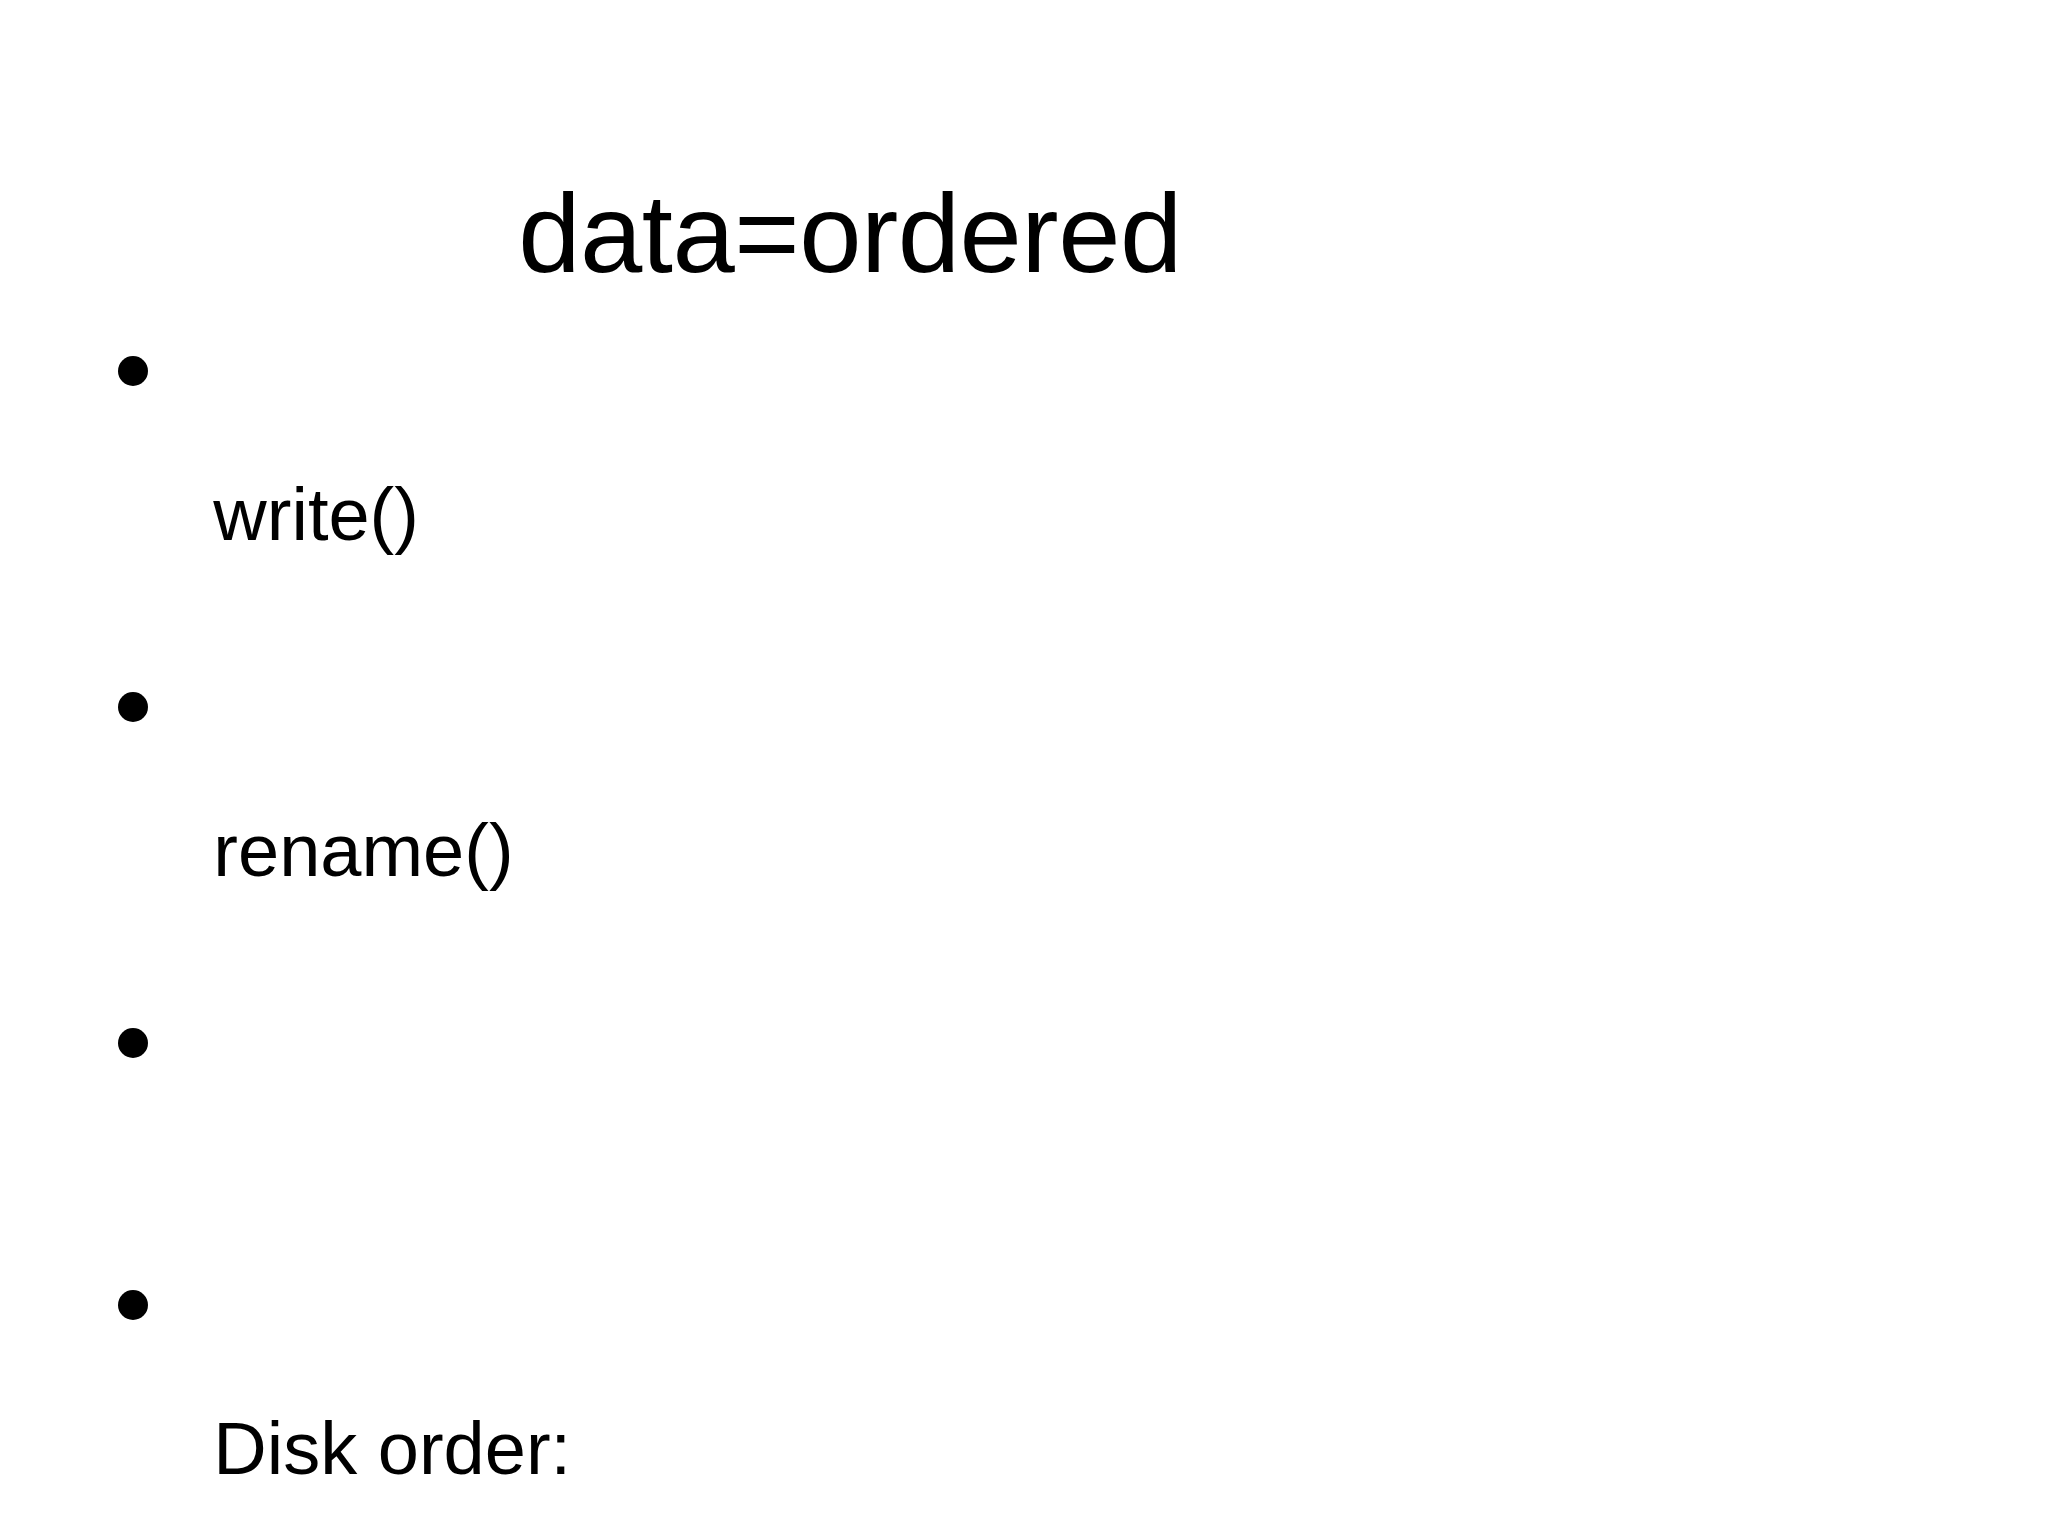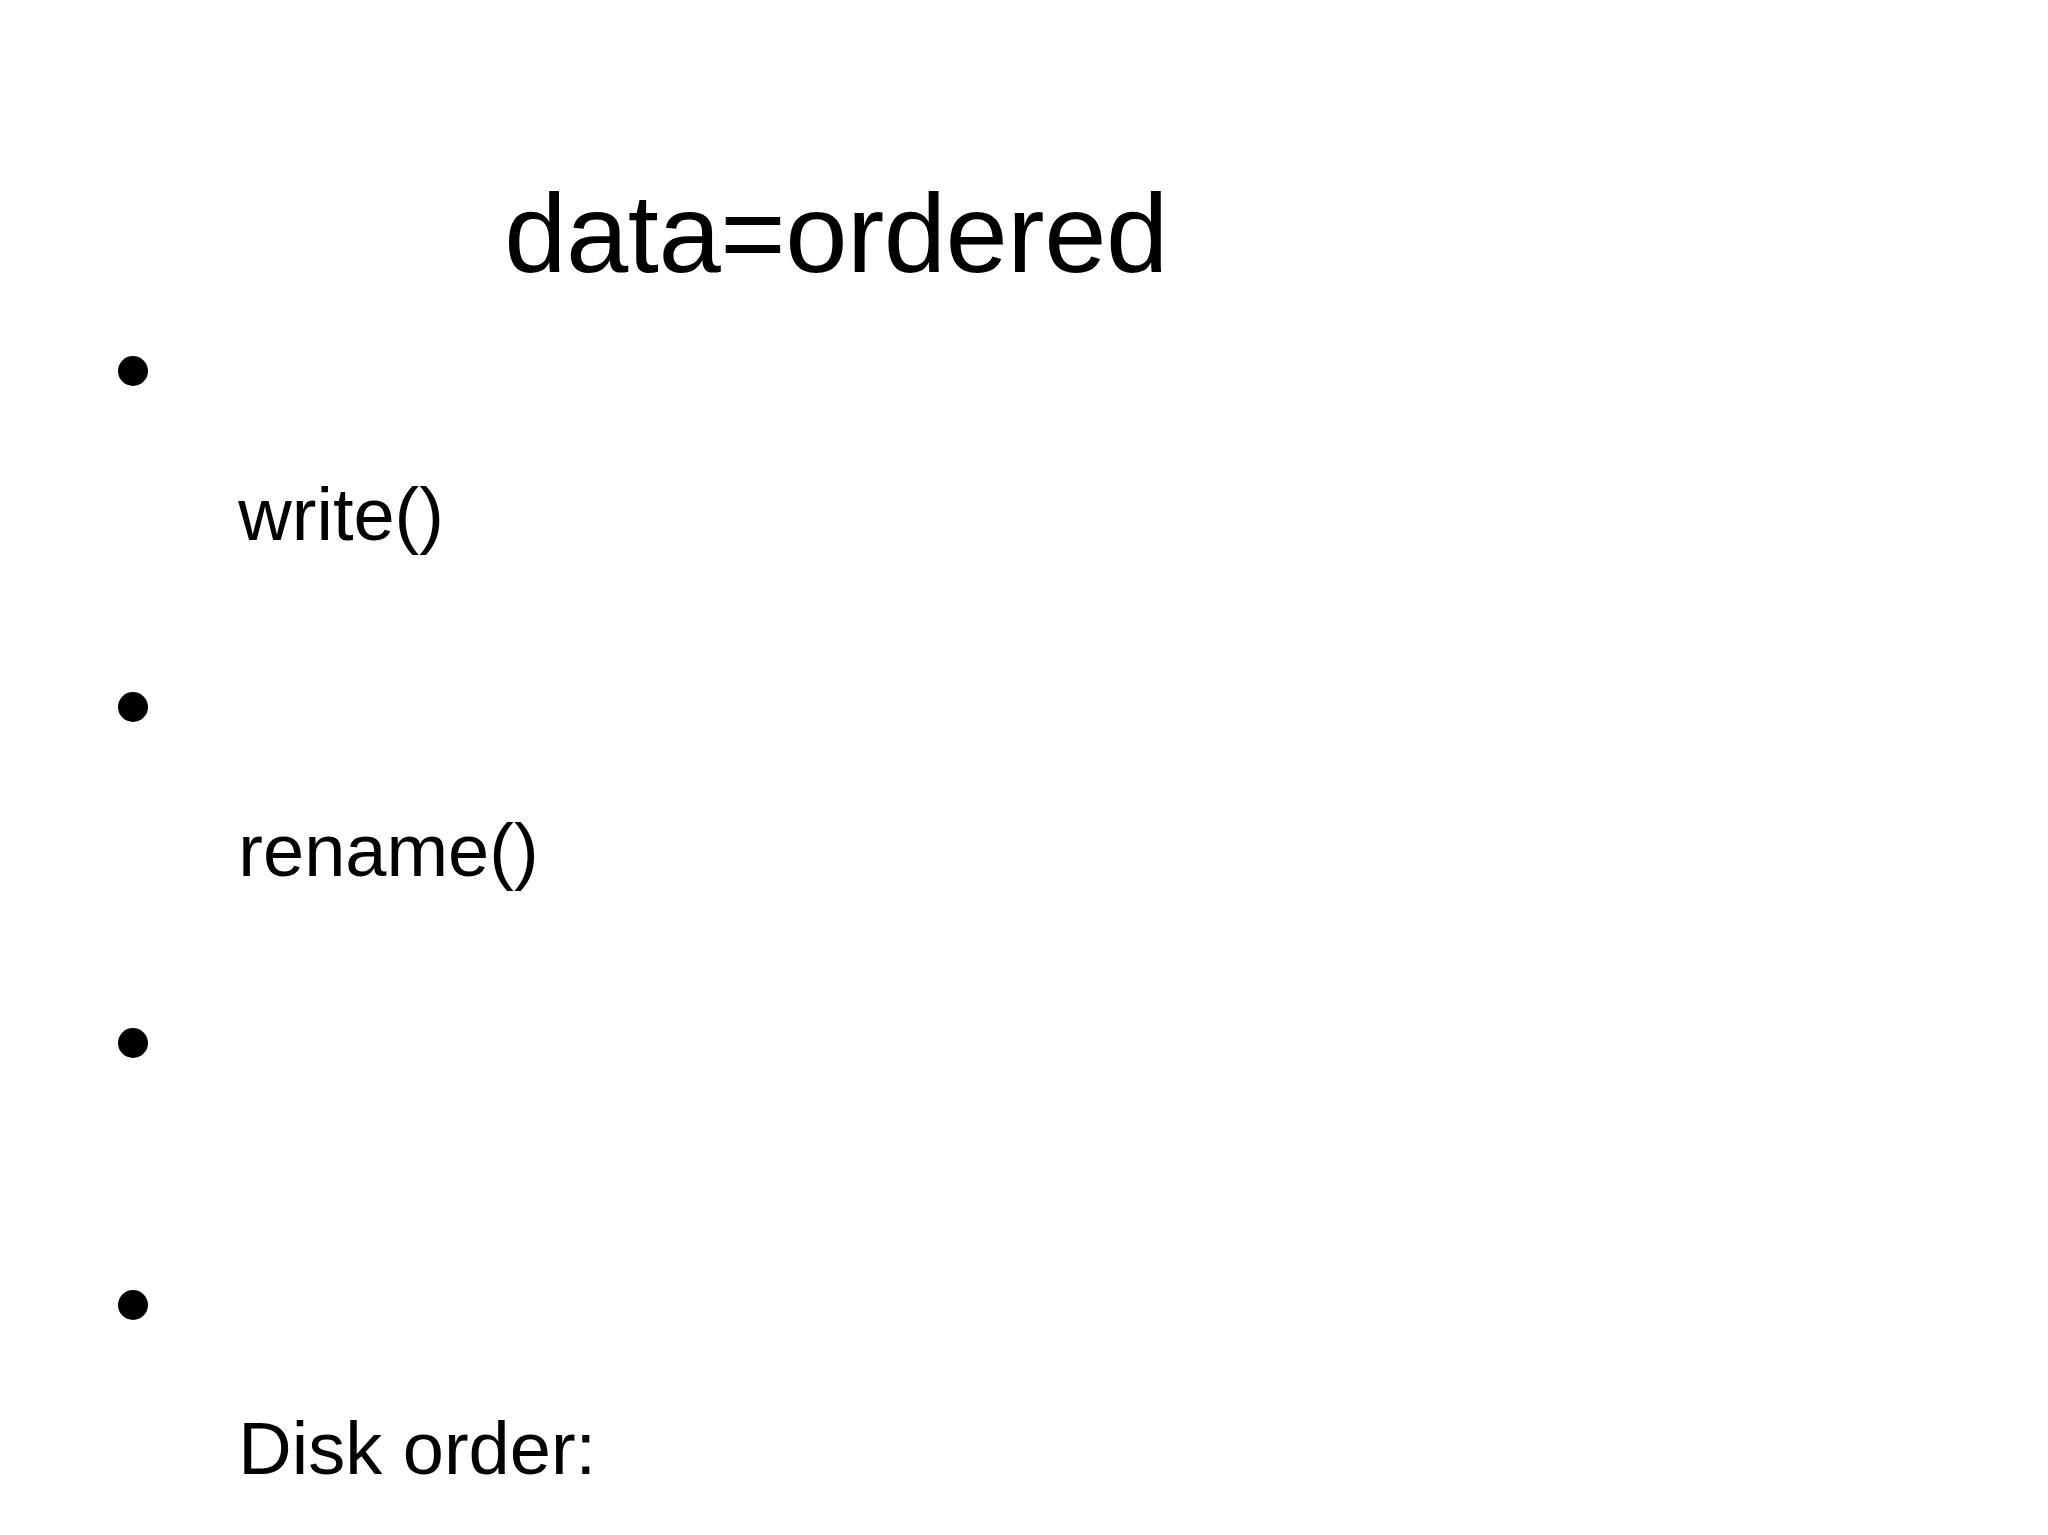--- a/index.html
+++ b/index.html
@@ -16,21 +16,21 @@
     background: #ffffff;
     overflow: hidden;
     font-family: "Liberation Sans", sans-serif;
     color: #000000;
     -webkit-font-smoothing: antialiased;
   }
 
   
   .slide-title {
     position: absolute;
-    left: 2px;
+    left: 16px;
     top: 96px;
     width: 1668px;
     text-align: center;
     font-size: 112px;
     line-height: 1.12;
     font-weight: 400;
     letter-spacing: -0.5px;
     color: #000000;
     white-space: pre;
   }
@@ -40,21 +40,21 @@
     position: absolute;
     left: 0;
     top: 330px;
     width: 2048px;
   }
 
   .bullet-l1 {
     position: relative;
     display: block;
     margin: 0 0 40px 0;
-    padding-left: 115px;
+    padding-left: 90px;
     min-height: 74px;
     font-size: 74px;
     line-height: 1.0;
     font-weight: 400;
     color: #000000;
     white-space: pre;
   }
   .bullet-l1:last-child {
     margin-bottom: 0;
   }

